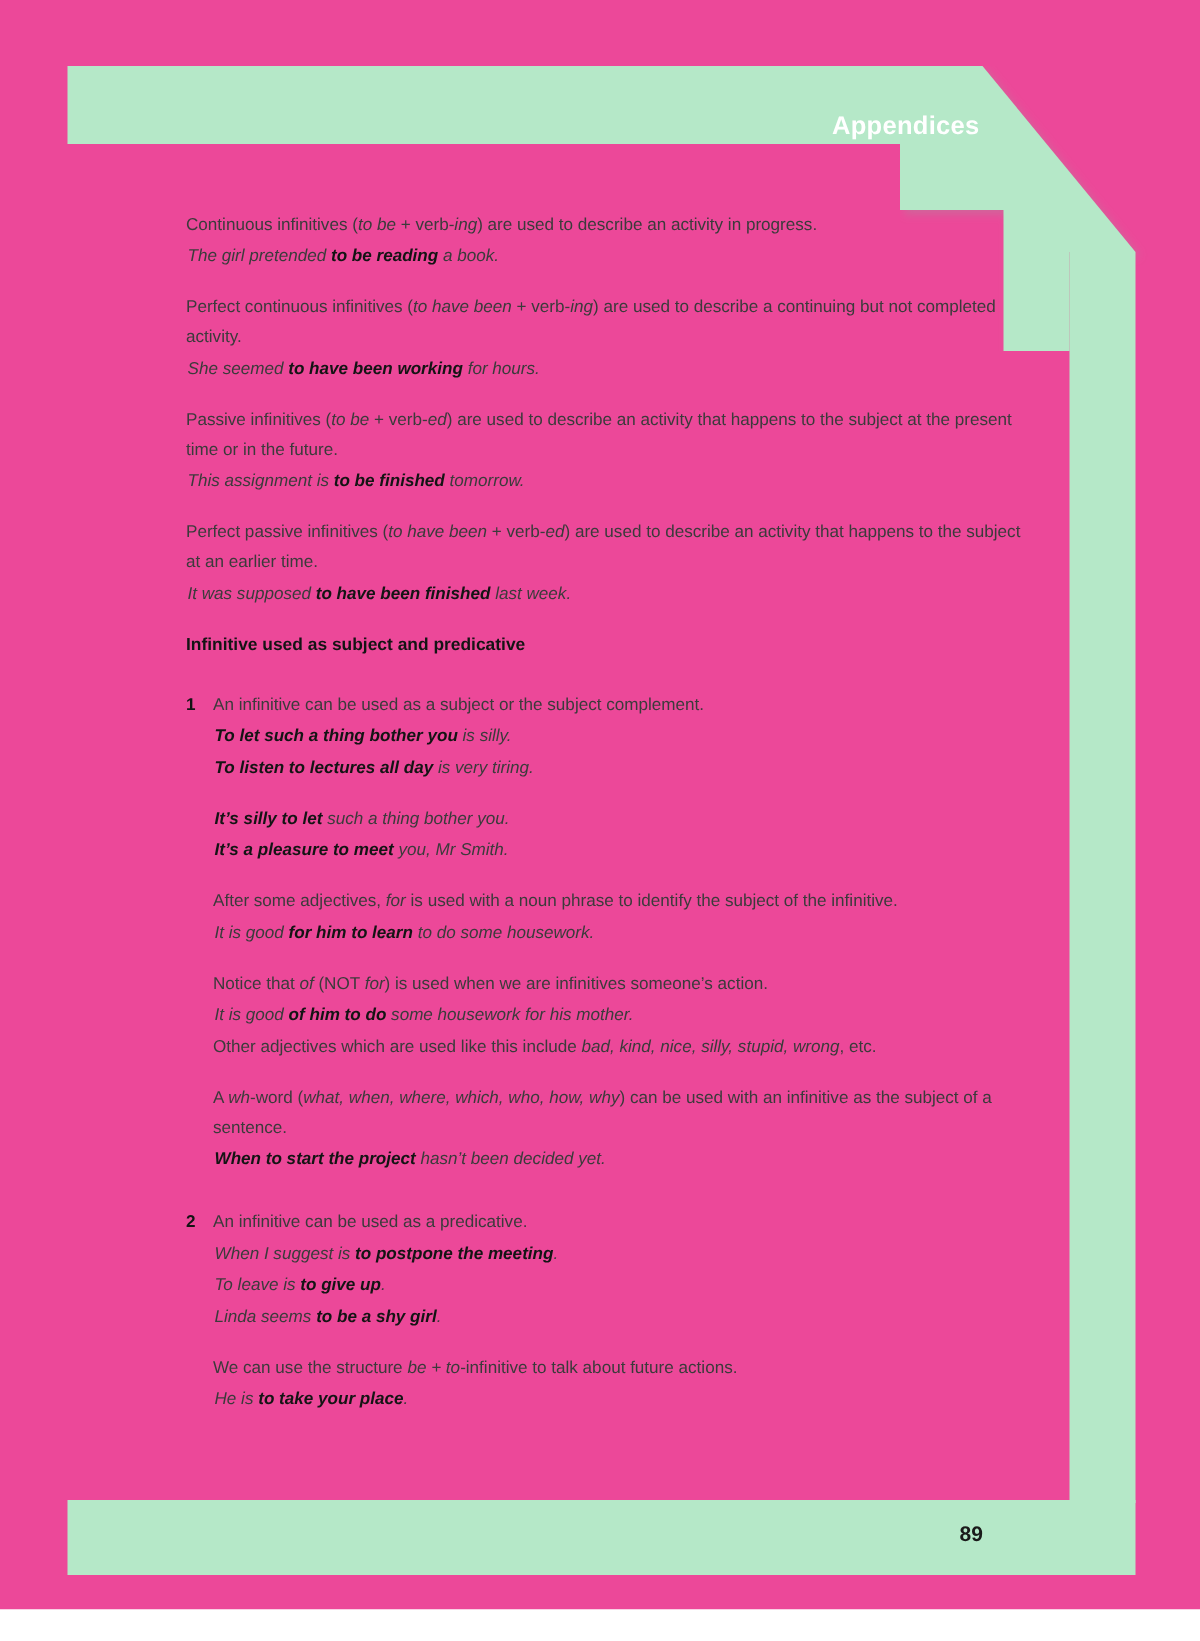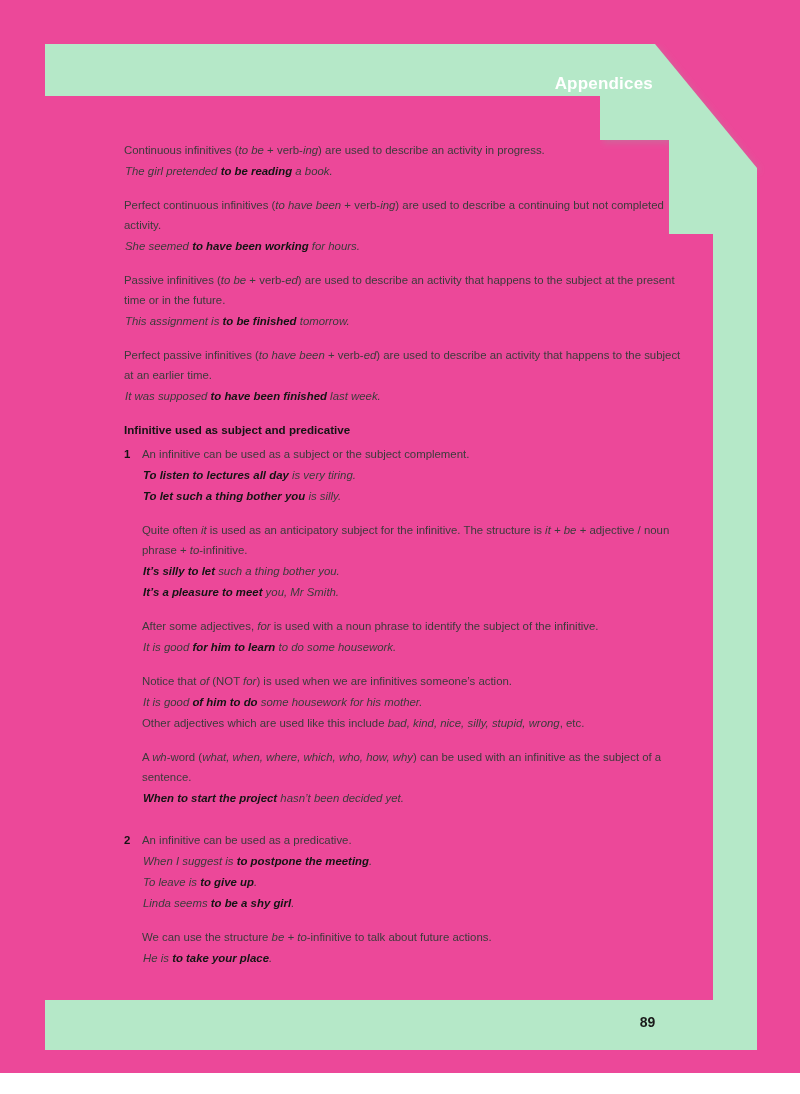--- a/index.html
+++ b/index.html
@@ -100,21 +100,21 @@
     font-style: italic;
     color: #141414;
   }
   .p i, .ex i { font-style: italic; }
 
   .section-head {
     color: #141414;
     font-size: 11.6px;
     font-weight: bold;
     line-height: 20px;
-    margin: 0 0 4px 0;
+    margin: 0 0 20px 0;
   }
 
   .numitem {
     position: relative;
     padding-left: 18px;
     margin: 0 0 14px 0;
   }
   .numitem .num {
     position: absolute;
     left: 0;
@@ -172,26 +172,25 @@
     <div class="blk">
       <p class="p"><span>Perfect passive infinitives (</span><i>to have been</i><span> + verb-</span><i>ed</i><span>) are used to describe an activity that happens to the subject at an earlier time.</span></p>
       <p class="ex"><span>It was supposed </span><b>to have been finished</b><span> last week.</span></p>
     </div>
 
     <div class="section-head">Infinitive used as subject and predicative</div>
 
     <div class="numitem tight">
       <span class="num">1</span>
       <p class="p">An infinitive can be used as a subject or the subject complement.</p>
+      <p class="ex"><b>To let such a thing bother you</b><span> is silly.</span></p>
       <p class="ex"><b>To listen to lectures all day</b><span> is very tiring.</span></p>
-      <p class="ex"><b>To let such a thing bother you</b><span> is silly.</span></p>
     </div>
 
     <div class="sub gap-top">
-      <p class="p"><span>Quite often </span><i>it</i><span> is used as an anticipatory subject for the infinitive. The structure is </span><i>it + be</i><span> + adjective / noun phrase + </span><i>to</i><span>-infinitive.</span></p>
       <p class="ex"><b>It’s silly to let</b><span> such a thing bother you.</span></p>
       <p class="ex"><b>It’s a pleasure to meet</b><span> you, Mr Smith.</span></p>
     </div>
 
     <div class="sub">
       <p class="p"><span>After some adjectives, </span><i>for</i><span> is used with a noun phrase to identify the subject of the infinitive.</span></p>
       <p class="ex"><span>It is good </span><b>for him to learn</b><span> to do some housework.</span></p>
     </div>
 
     <div class="sub">

